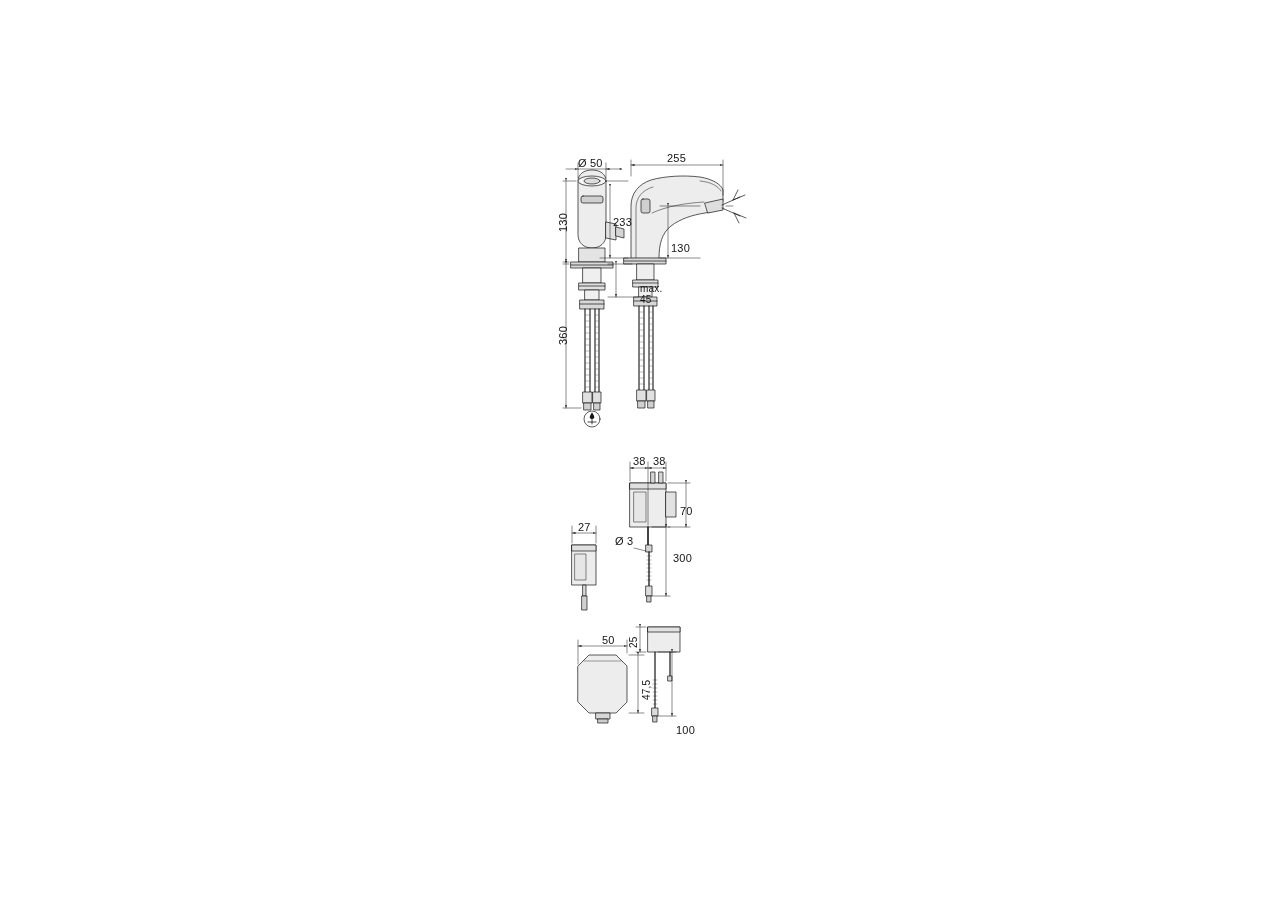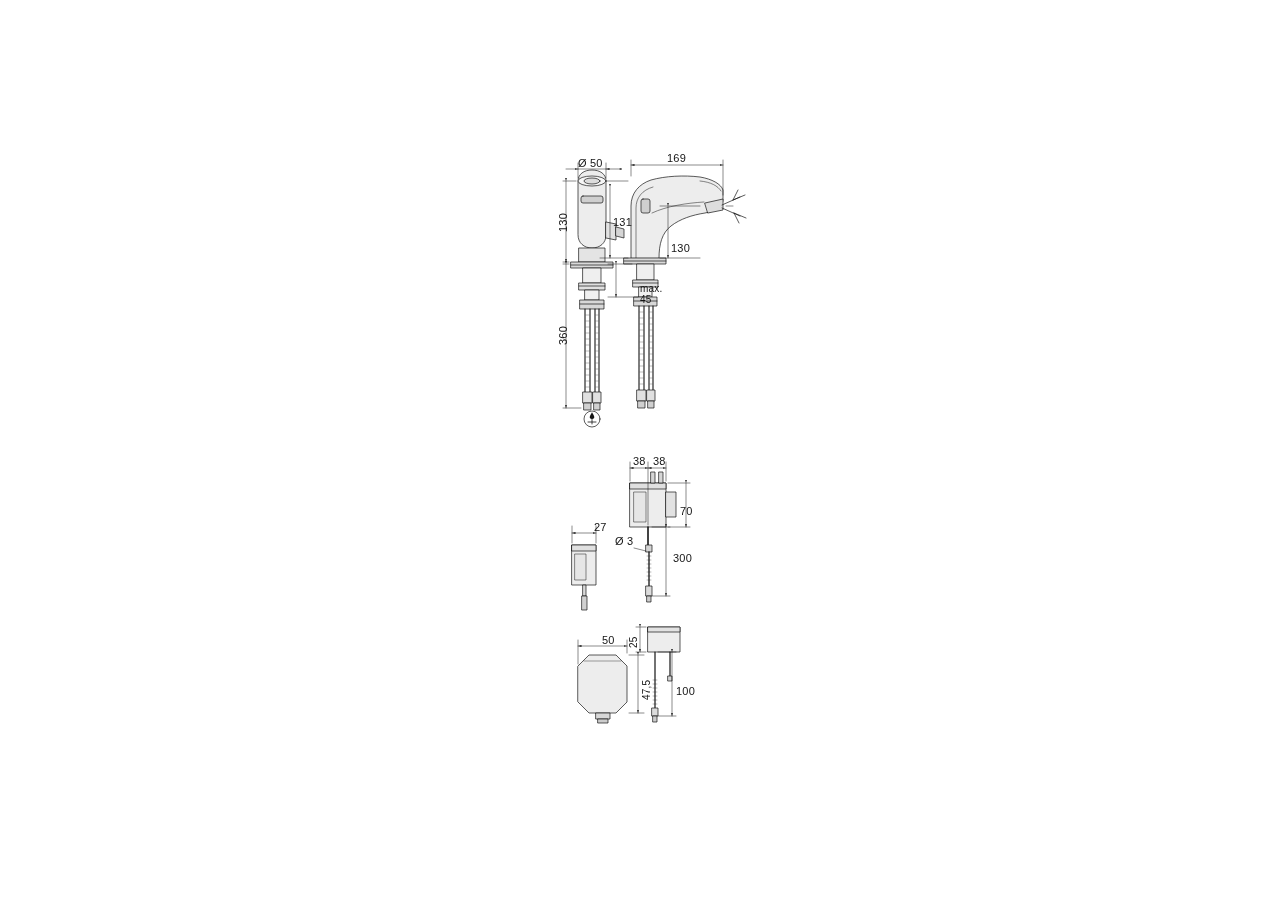--- a/index.html
+++ b/index.html
@@ -299,42 +299,42 @@
 
     </g>
   </svg>
 
   <div class="dim-label" style="left:578px; top:157px;">Ø 50</div>
 
   <div class="dim-label rot90" style="left:557px; top:232px;">130</div>
 
   <div class="dim-label rot90" style="left:557px; top:345px;">360</div>
 
-  <div class="dim-label" style="left:667px; top:152px;">169</div>
-
-  <div class="dim-label" style="left:613px; top:216px;">131</div>
+  <div class="dim-label" style="left:667px; top:152px;">255</div>
+
+  <div class="dim-label" style="left:613px; top:216px;">233</div>
 
   <div class="dim-label" style="left:671px; top:242px;">130</div>
 
   <div class="dim-label small" style="left:604px; top:283px;margin-left:36px;"><span style="white-space:pre-line;">max.
 45</span></div>
 
   <div class="dim-label" style="left:633px; top:455px;">38</div>
 
   <div class="dim-label" style="left:653px; top:455px;">38</div>
 
   <div class="dim-label" style="left:680px; top:505px;">70</div>
 
   <div class="dim-label" style="left:615px; top:535px;">Ø 3</div>
 
   <div class="dim-label" style="left:673px; top:552px;">300</div>
 
-  <div class="dim-label" style="left:578px; top:521px;margin-left:16px;">27</div>
+  <div class="dim-label" style="left:578px; top:521px;">27</div>
 
   <div class="dim-label" style="left:594px; top:634px;margin-left:8px;">50</div>
 
   <div class="dim-label rot90 small" style="left:641px; top:700px;">47,5</div>
 
   <div class="dim-label rot90 small" style="left:628px; top:648px;">25</div>
 
-  <div class="dim-label" style="left:676px; top:685px;">100</div>
+  <div class="dim-label" style="left:676px; top:724px;">100</div>
 
 </div>
 
 </body></html>

